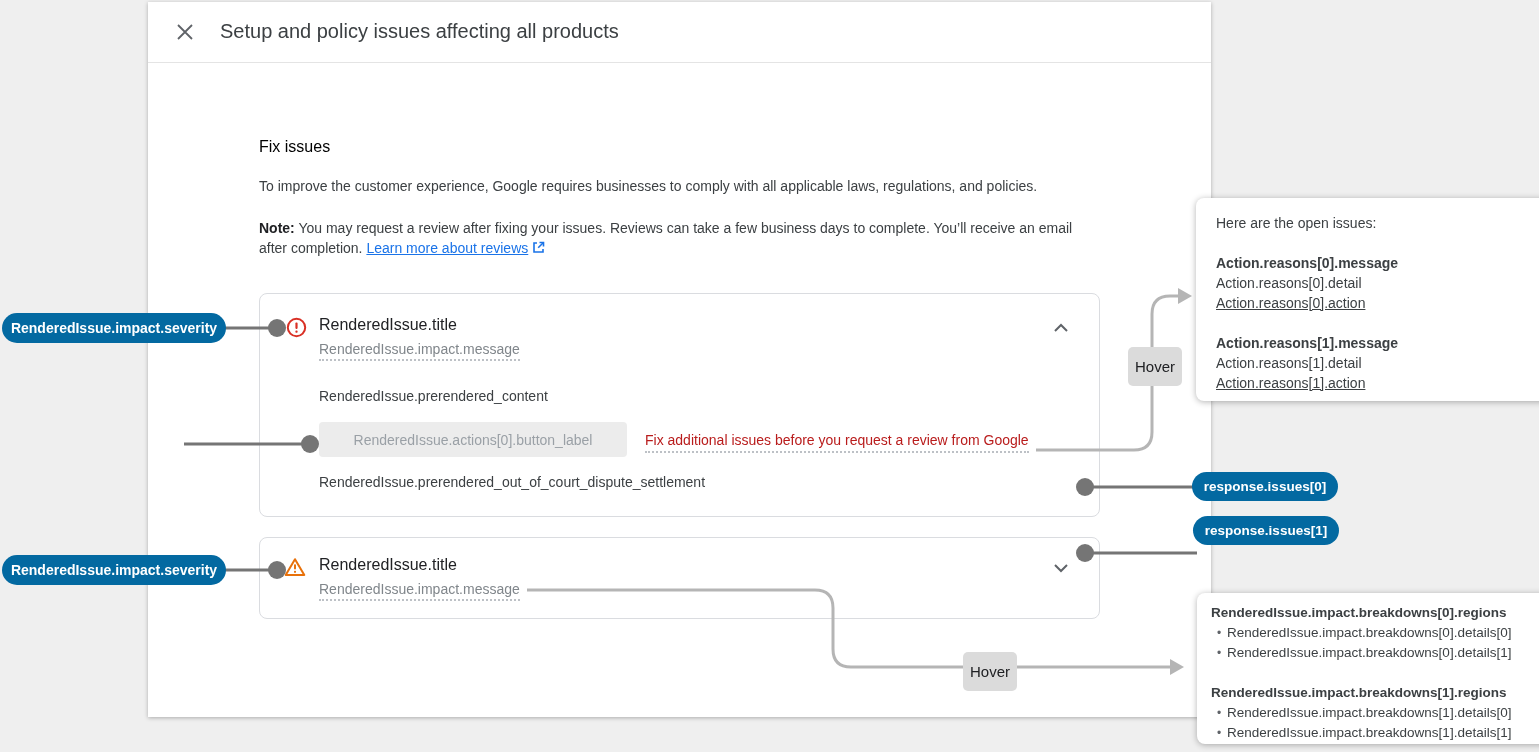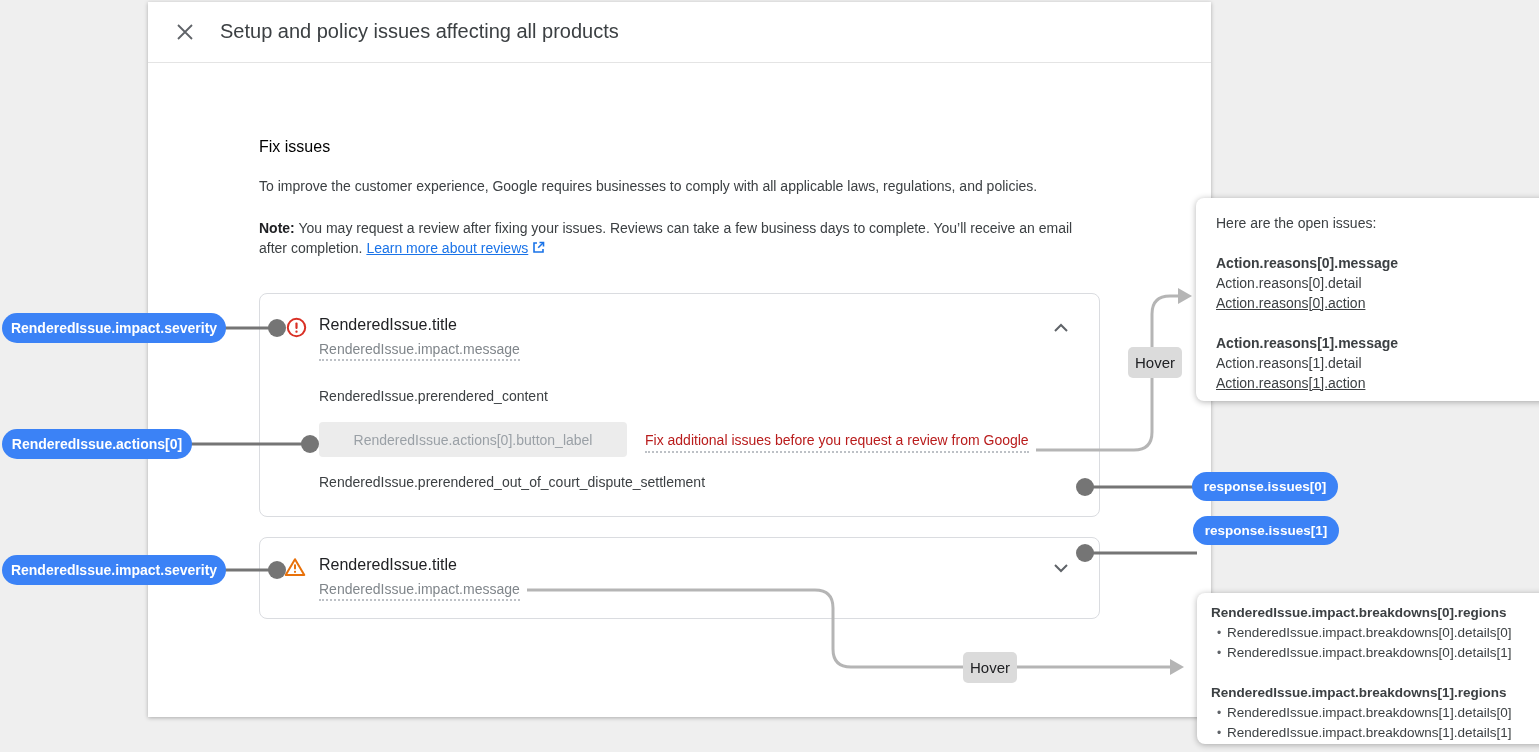--- a/index.html
+++ b/index.html
@@ -31,30 +31,30 @@
               border-bottom:2px dotted #bdc1c6;cursor:default;}
   .plain-line{position:absolute;font-size:14px;color:#3c4043;}
   .gc-button{position:absolute;left:319px;top:422px;width:308px;height:35px;background:#ececec;
              border:none;border-radius:4px;font-size:14px;color:#9aa0a6;
              font-family:"Liberation Sans",sans-serif;display:flex;align-items:center;justify-content:center;}
   .hint-text{position:absolute;left:645px;top:432px;font-size:14px;color:#b91c1c;padding-bottom:3px;
              border-bottom:2px dotted #bdc1c6;cursor:default;}
   .chev{position:absolute;width:24px;height:24px;cursor:pointer;}
 
   
-  .pill{position:absolute;height:30px;background:#3b82f6;color:#fff;font-size:14px;font-weight:700;
+  .pill{position:absolute;height:30px;background:#0369a1;color:#fff;font-size:14px;font-weight:700;
         border-radius:15px;display:flex;align-items:center;justify-content:center;z-index:6;}
   .pill-r{height:29px;font-size:13.5px;border-radius:15px;}
   .pill-sev1{left:2px;top:313px;width:224px;}
   .pill-act {left:2px;top:429px;width:190px;}
   .pill-sev2{left:2px;top:555px;width:224px;}
   .pill-iss0{left:1192px;top:472px;width:146px;}
   .pill-iss1{left:1193px;top:516px;width:146px;}
 
-  .hover-chip{position:absolute;width:54px;height:31px;background:#dbdbdb;border-radius:5px;
+  .hover-chip{position:absolute;width:54px;height:39px;background:#dbdbdb;border-radius:5px;
               display:flex;align-items:center;justify-content:center;font-size:15px;color:#202124;z-index:6;}
   .hover1{left:1128px;top:347px;}
   .hover2{left:963px;top:652px;}
 
   .overlay-svg{position:absolute;left:0;top:0;width:1539px;height:752px;z-index:5;pointer-events:none;}
 
   
   .panel{position:absolute;background:#fff;border-radius:8px;box-shadow:0 1px 6px rgba(0,0,0,.3);z-index:7;}
   .panel-open{left:1196px;top:198px;width:400px;height:203px;}
   .panel-open .inner{padding:15px 0 0 20px;font-size:14px;line-height:20px;color:#3c4043;}
@@ -144,21 +144,20 @@
       <path d="M1036 450 H1134 Q1152 450 1152 432 V314 Q1152 296 1170 296 H1178"></path>
       <path d="M527 590 H815 Q833 590 833 608 V649 Q833 667 851 667 H1170"></path>
     </g>
     <g fill="#b5b5b5">
       <polygon points="1178,288 1192,296 1178,304"></polygon>
       <polygon points="1170,659 1184,667 1170,675"></polygon>
     </g>
   </svg>
 
   <div class="pill pill-sev1">RenderedIssue.impact.severity</div>
-  <div class="pill pill-act">RenderedIssue.actions[0]</div>
   <div class="pill pill-sev2">RenderedIssue.impact.severity</div>
   <div class="pill pill-r pill-iss0">response.issues[0]</div>
   <div class="pill pill-r pill-iss1">response.issues[1]</div>
 
   <div class="hover-chip hover1">Hover</div>
   <div class="hover-chip hover2">Hover</div>
 
   <div class="panel panel-open">
     <div class="inner">
       <div class="gap-b">Here are the open issues:</div>

